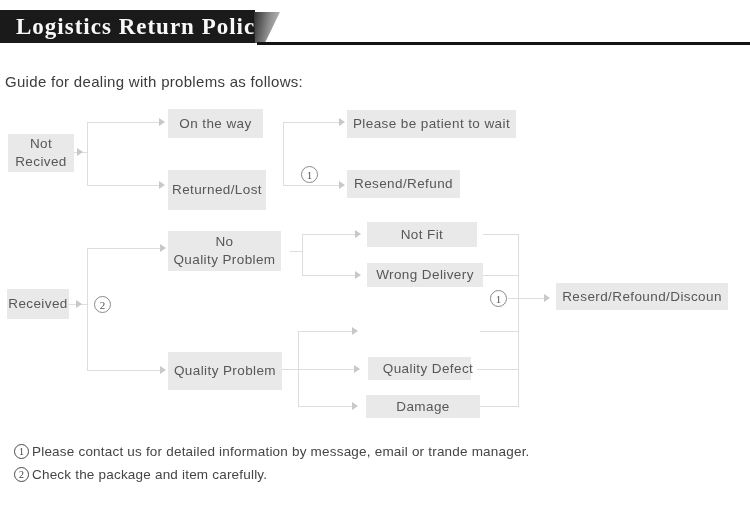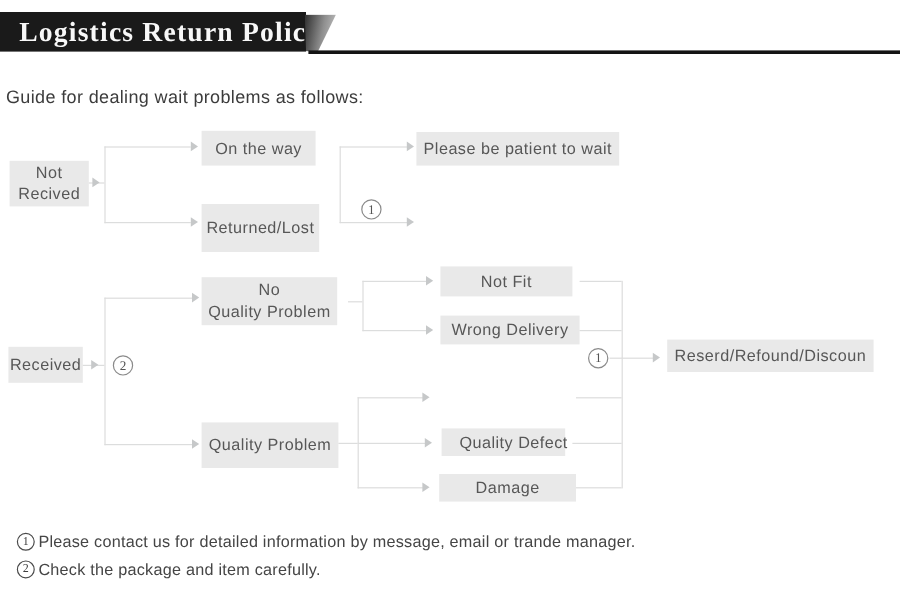--- a/index.html
+++ b/index.html
@@ -89,34 +89,37 @@
 <body>
 
 <div class="canvas">
 
   <div class="titlebar">
     <span class="ttl">Logistics Return Policy</span>
   </div>
   <div class="title-tail"></div>
   <div class="title-underline"></div>
 
-  <div class="intro">Guide for dealing wait problems as follows:</div>
+  <div class="intro">Guide for dealing with problems as follows:</div>
 
   <div class="bx b-nr">
     <span>Not</span>
     <span>Recived</span>
   </div>
   <div class="bx b-otw">
     <span>On the way</span>
   </div>
   <div class="bx b-rl">
     <span>Returned/Lost</span>
   </div>
   <div class="bx b-pw">
     <span>Please be patient to wait</span>
+  </div>
+  <div class="bx b-rr">
+    <span>Resend/Refund</span>
   </div>
   <div class="bx b-rc">
     <span>Received</span>
   </div>
   <div class="bx b-nqp">
     <span>No</span>
     <span>Quality Problem</span>
   </div>
   <div class="bx b-qp">
     <span>Quality Problem</span>

